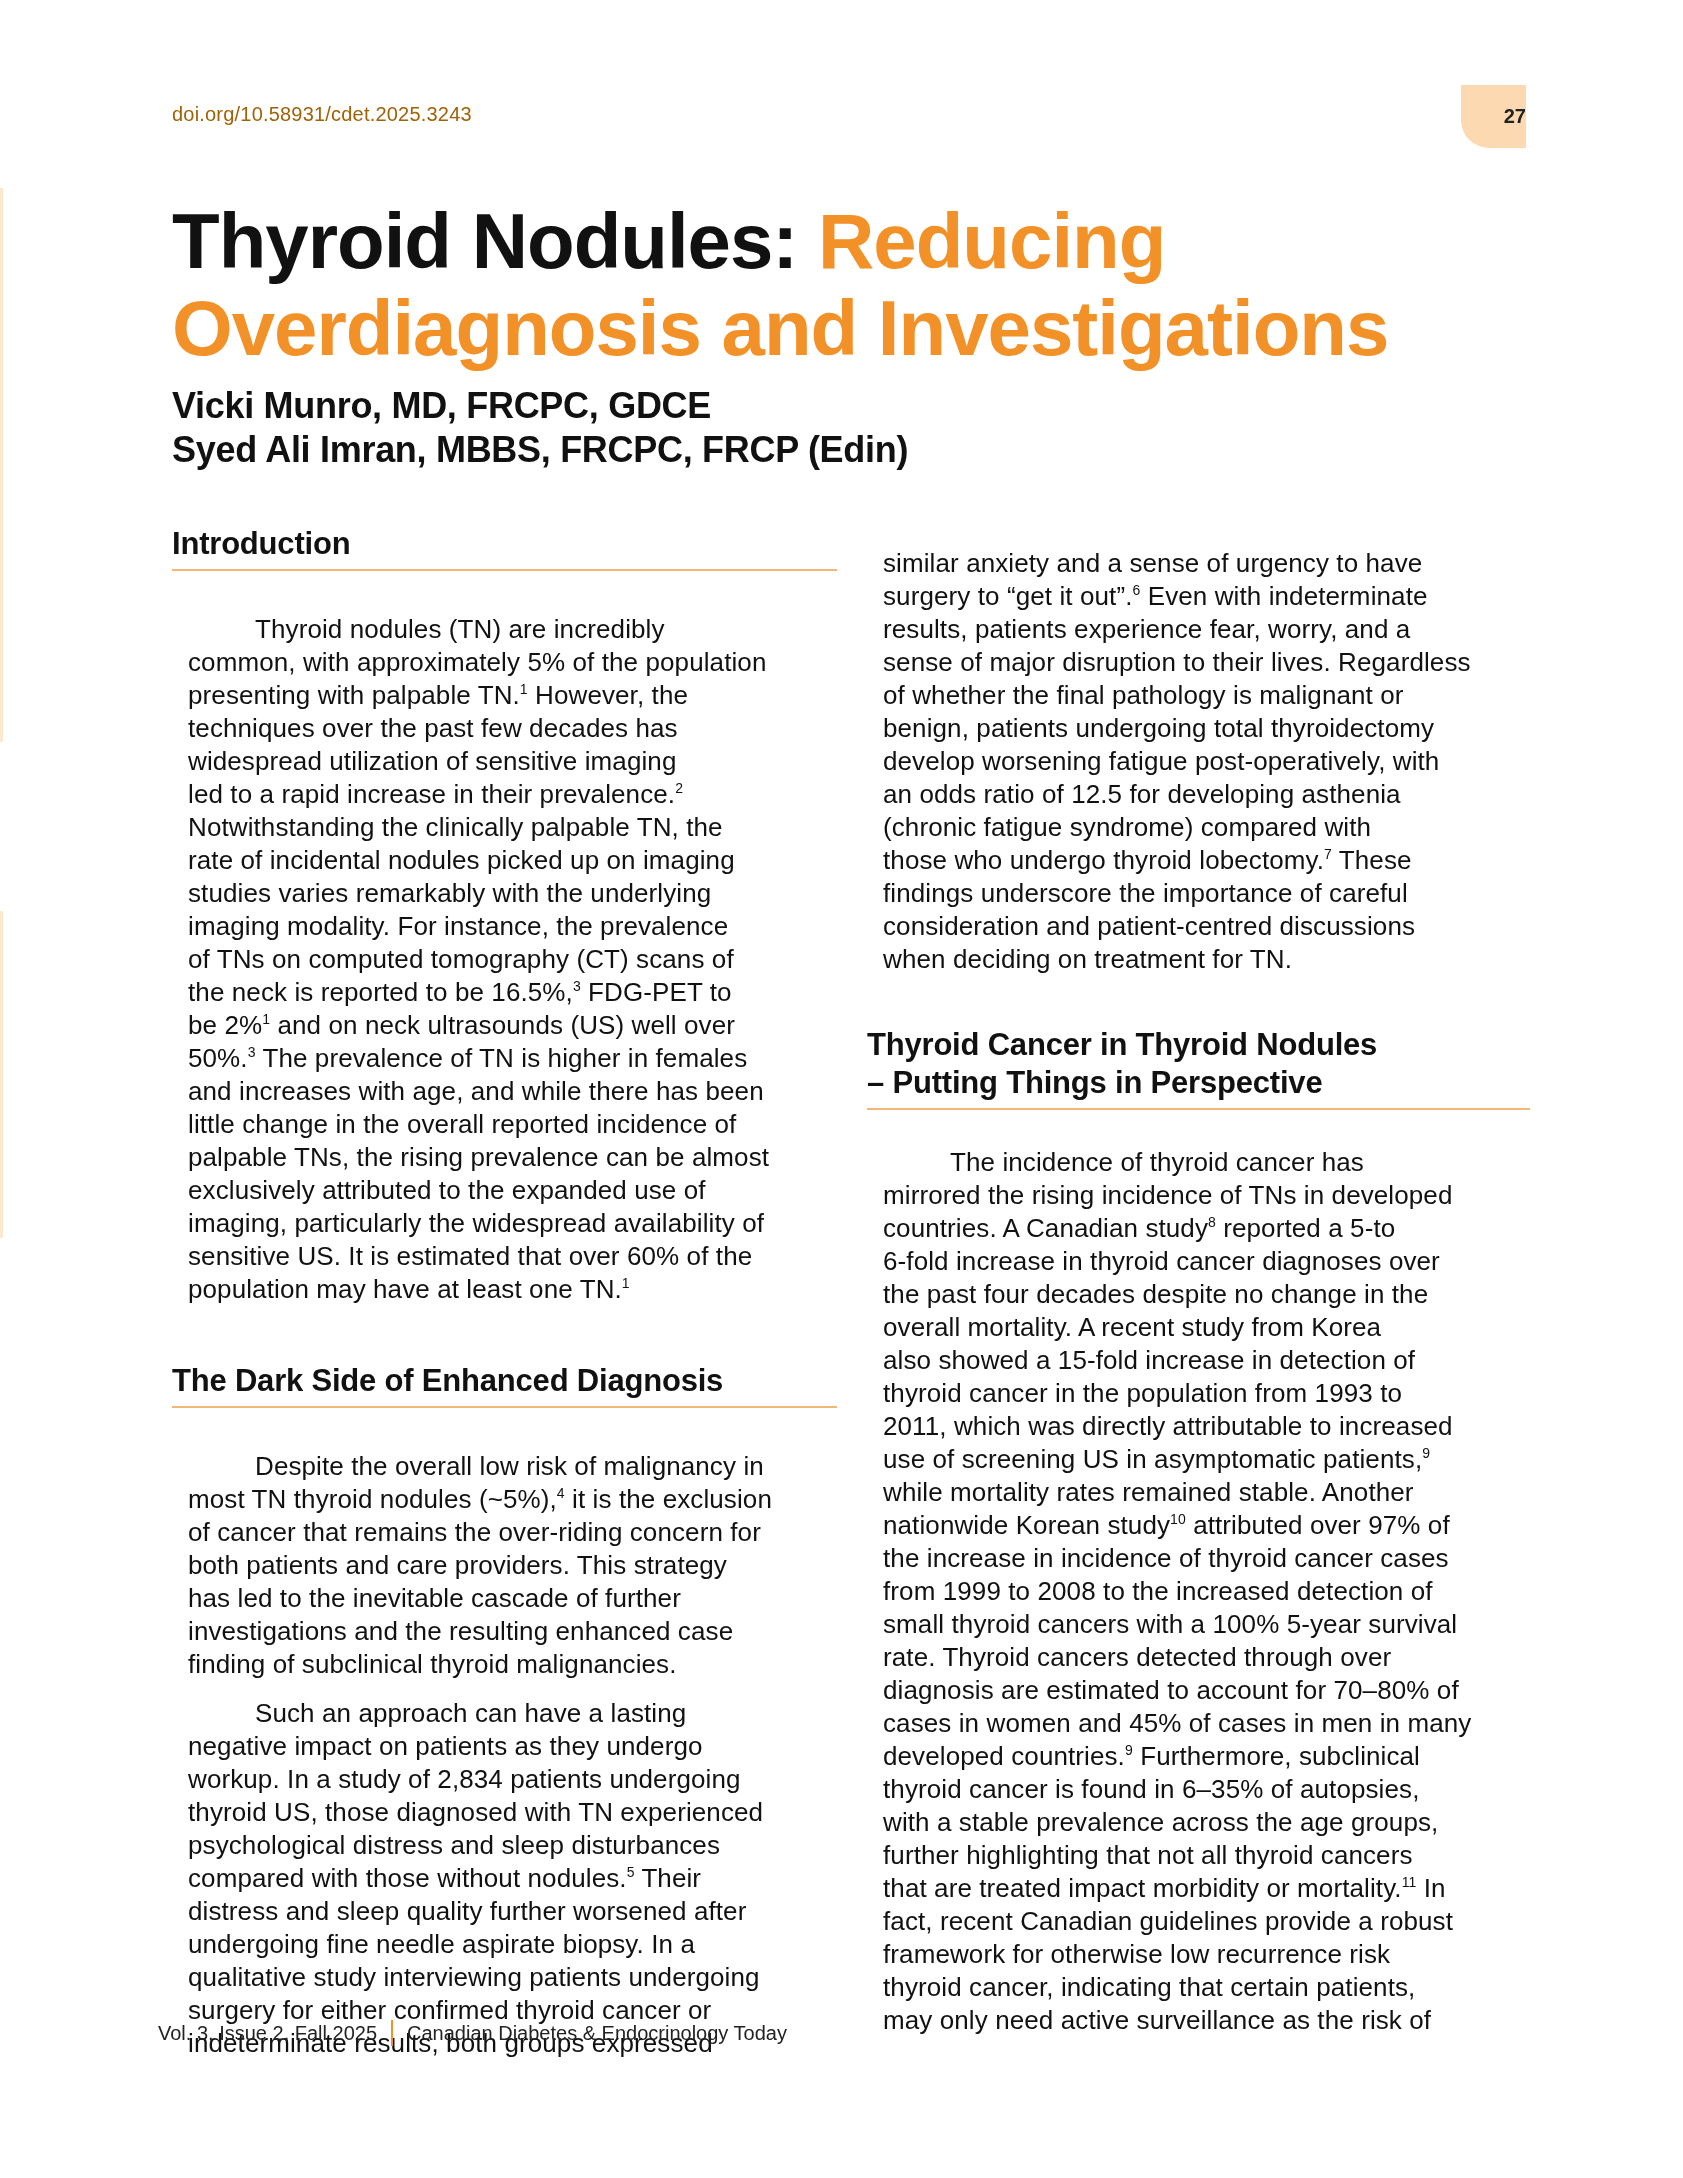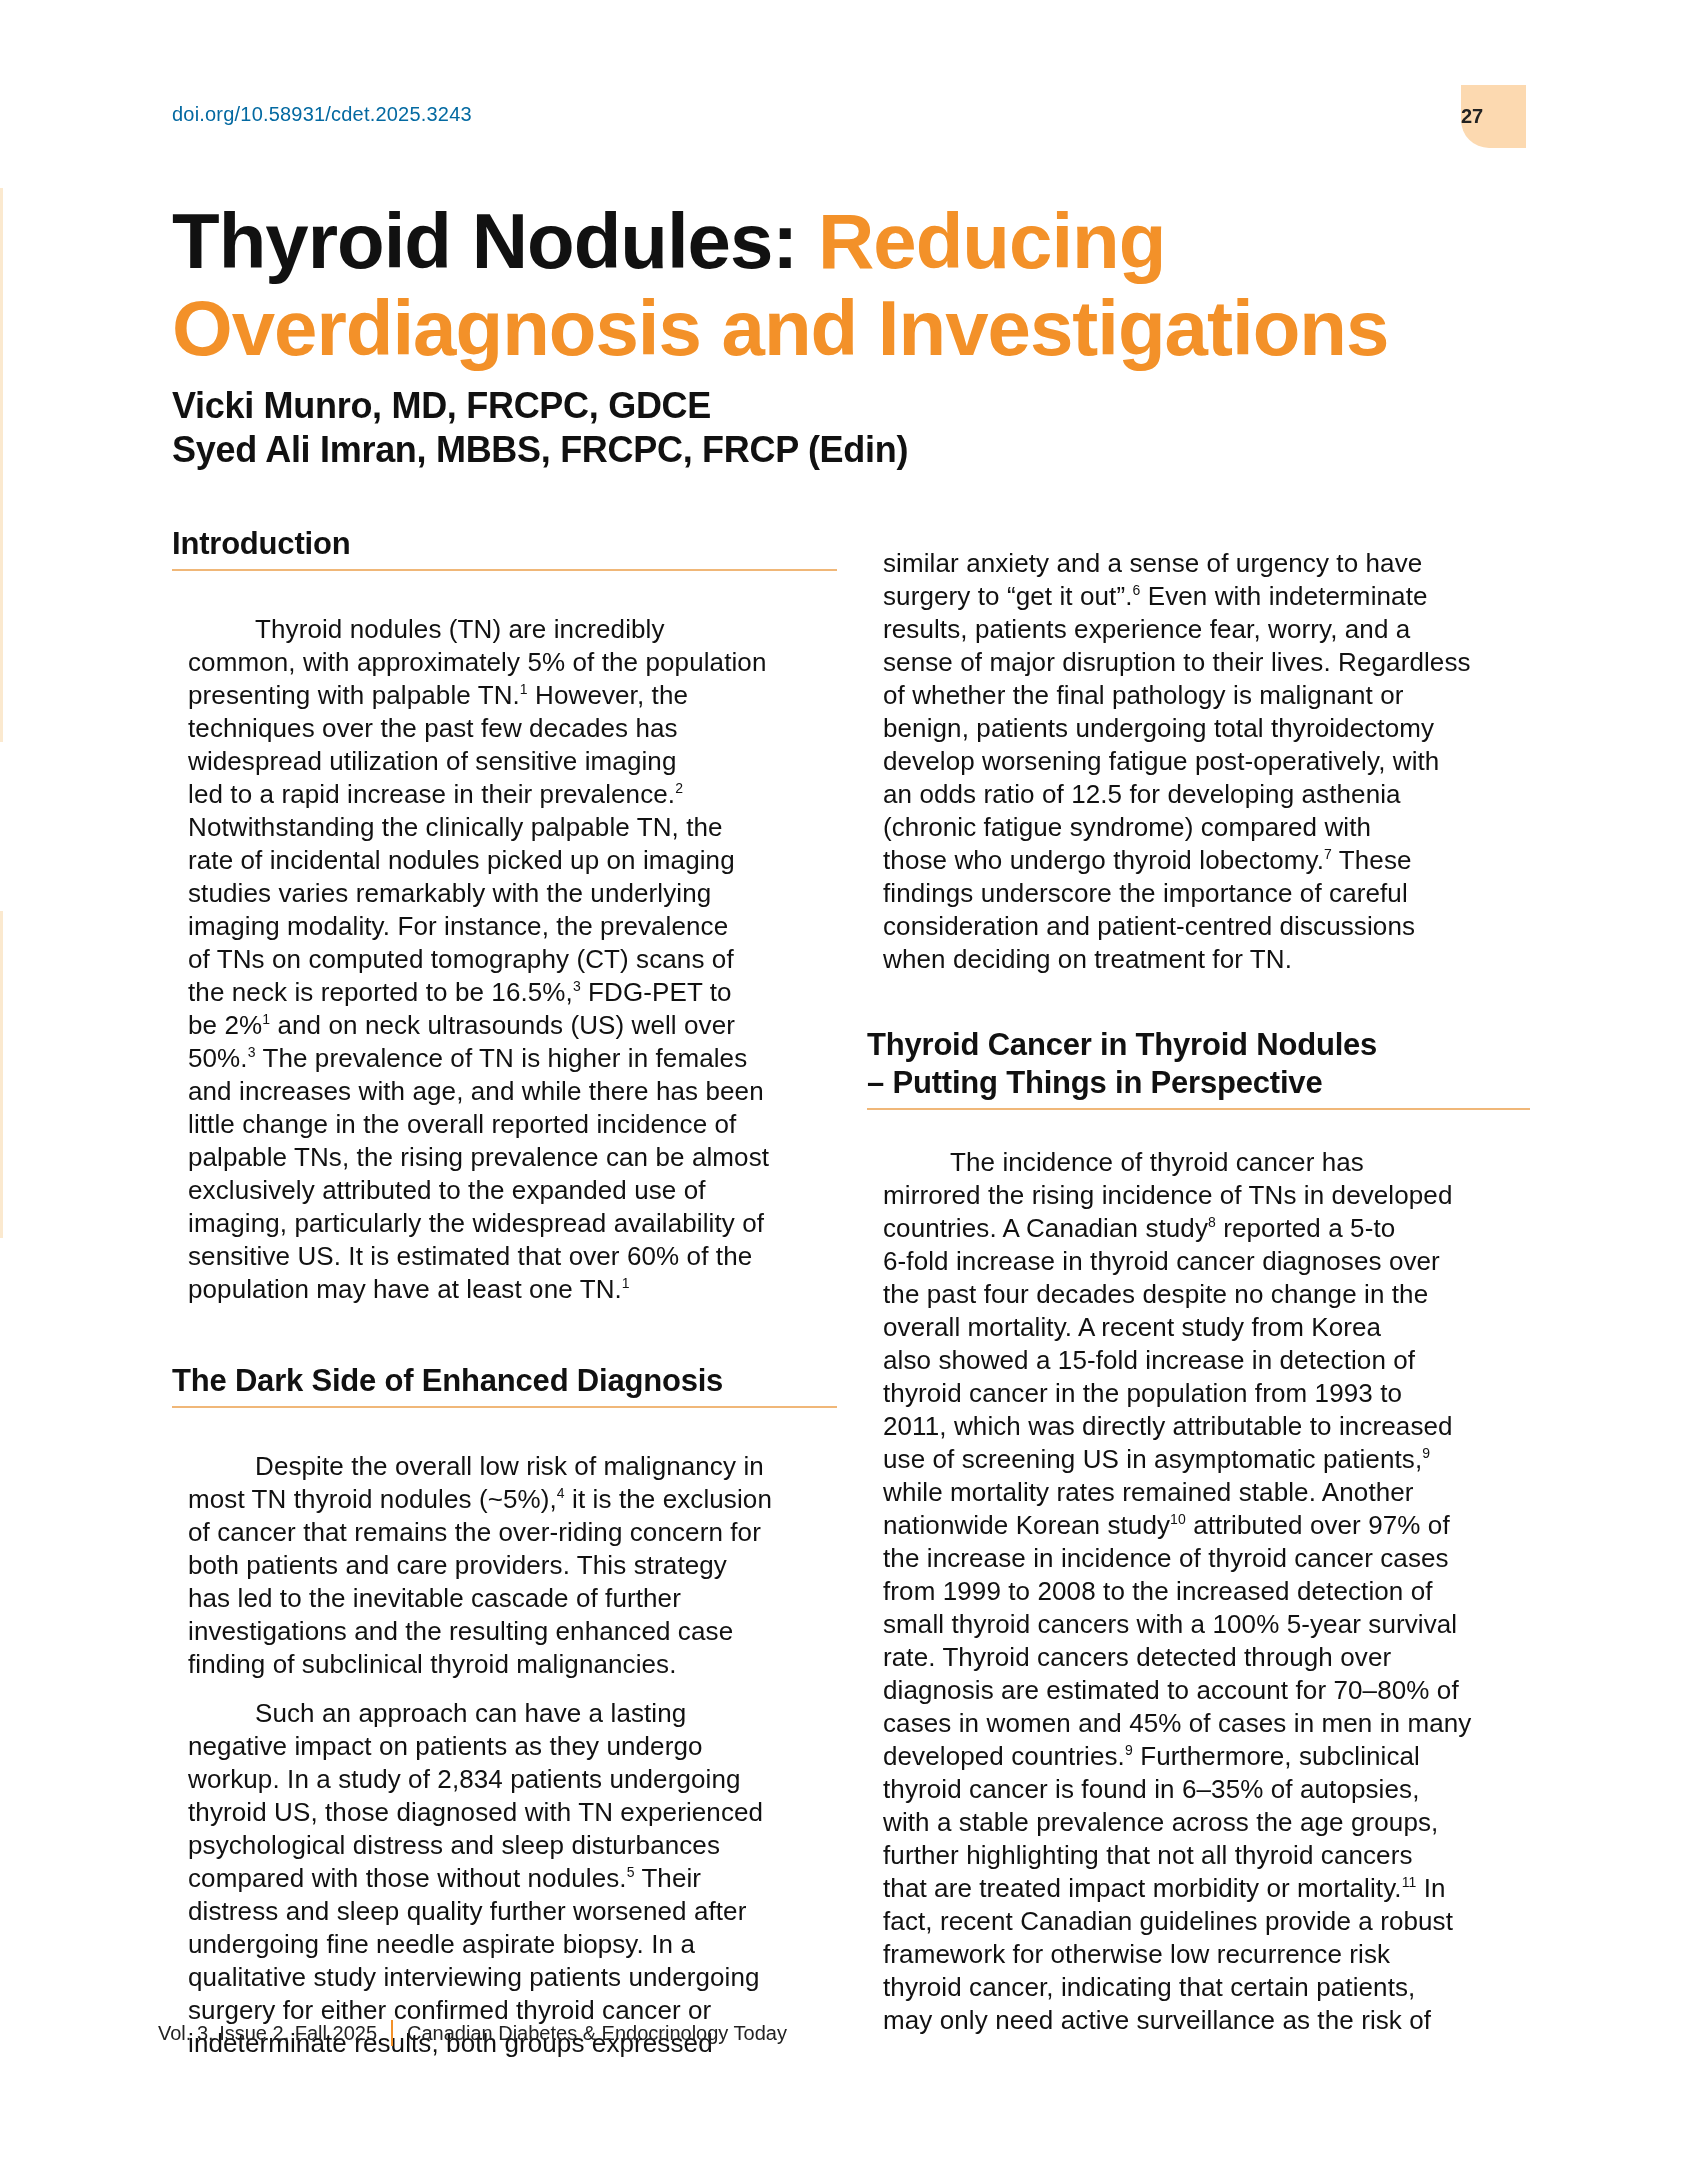--- a/index.html
+++ b/index.html
@@ -6,28 +6,28 @@
     body {
       width: 1683px; height: 2178px; position: relative; overflow: hidden;
       font-family: "Liberation Sans", "DejaVu Sans", sans-serif; color: #111111;
     }
     .side-rule {
       position: absolute; left: 0; top: 188px; width: 3px; height: 554px;
       background: #fbe9cf;
     }
     .side-rule.b { top: 911px; height: 327px; }
     .doi {
-      position: absolute; left: 172px; top: 103px; font-size: 20px; color: #0369a1;
+      position: absolute; left: 172px; top: 103px; font-size: 20px; color: #a16207;
       letter-spacing: 0.2px;
       text-align: right;
     }
     .page-tab {
       position: absolute; left: 1461px; top: 85px; width: 65px; height: 63px;
       background: #fcd9b0; border-bottom-left-radius: 28px;
-      display: flex; align-items: center; justify-content: flex-start;
+      display: flex; align-items: center; justify-content: flex-end;
       font-size: 20px; font-weight: bold; color: #222;
     }
     .title {
       position: absolute; left: 172px; top: 198px; width: 1386px;
       font-size: 78px; font-weight: bold; line-height: 87px; letter-spacing: -1px;
       margin: 0;
     }
     .title .accent { color: #f39129; }
     .authors {
       position: absolute; left: 172px; top: 384px; font-size: 36px; font-weight: bold;

